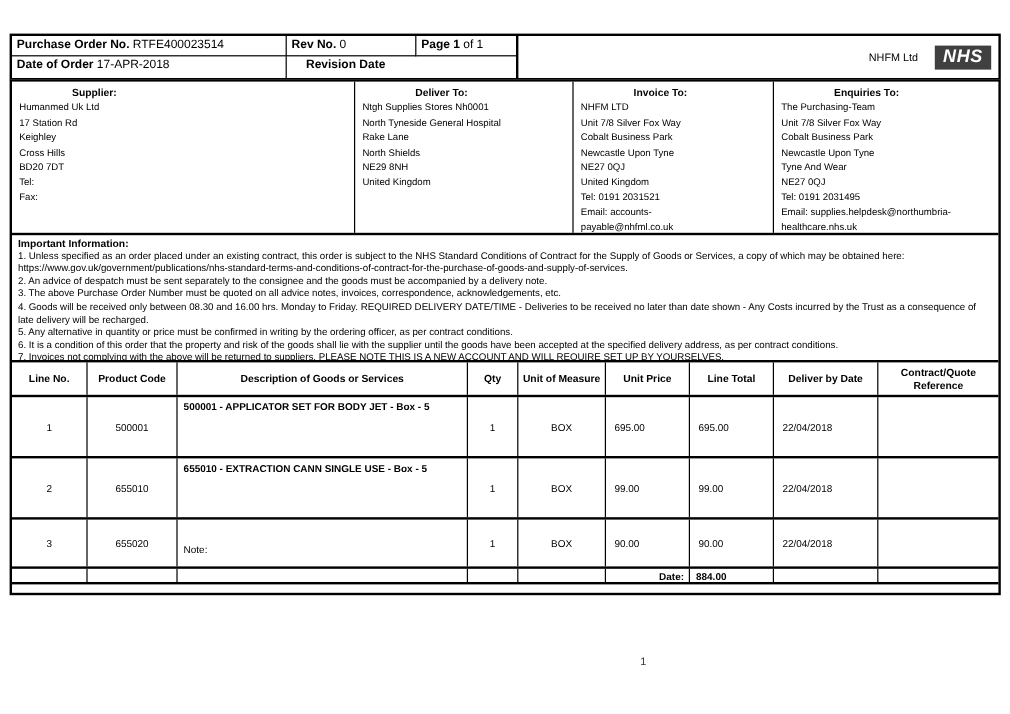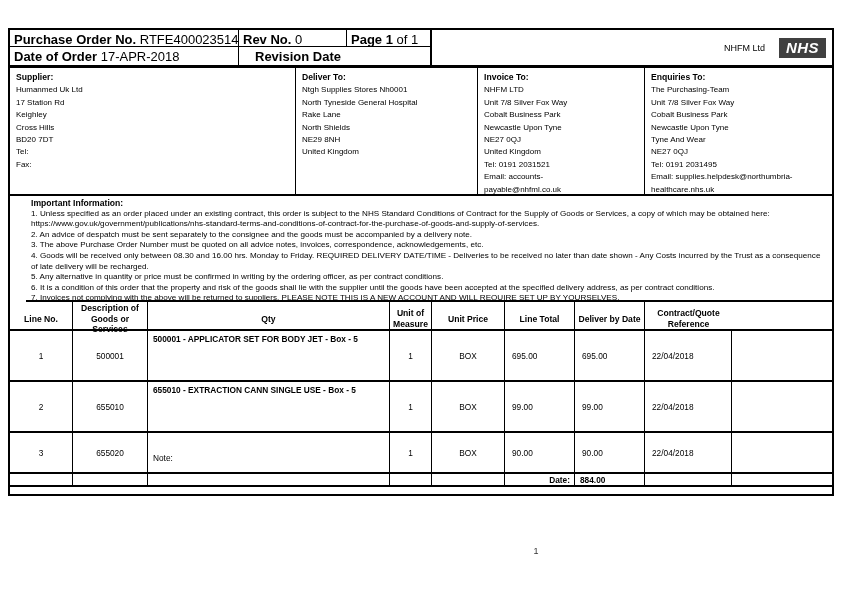--- a/index.html
+++ b/index.html
@@ -12,21 +12,21 @@
   }
 
   
   .hdr {
     position: absolute; left: 8px; top: 28px; width: 826px; height: 39px;
     border: 2px solid #000; display: flex; background: #fff;
   }
   .hdr-left {
     width: 422px; border-right: 2px solid #000;
     display: grid; grid-template-columns: 229px 108px 1fr; grid-template-rows: 17px 1fr;
-    font-size: 13px;
+    font-size: 10px;
   }
   .hcell { padding: 2px 3px 0 4px; white-space: nowrap; overflow: hidden; }
   .hcell.br { border-right: 1px solid #000; }
   .hcell.bb { border-bottom: 1px solid #000; }
   .h-label { font-weight: bold; }
   .h-val { font-weight: normal; }
   .hdr-right {
     flex: 1; display: flex; align-items: center; justify-content: flex-end;
     gap: 14px; padding-right: 6px; font-size: 9px;
   }
@@ -39,28 +39,28 @@
   
   .main-box {
     position: absolute; left: 8px; top: 66px; width: 826px; height: 430px;
     border: 2px solid #000; display: flex; flex-direction: column; background: #fff;
   }
 
   
   .addr-row { display: flex; height: 128px; border-bottom: 2px solid #000; }
   .addr-col { padding: 3px 6px; font-size: 8px; line-height: 12.4px; overflow: hidden; }
   .addr-col.br { border-right: 1px solid #000; }
-  .addr-title { font-weight: bold; font-size: 8.6px; margin-bottom: 1px; }
+  .addr-title { font-weight: bold; font-size: 8.6px; margin-bottom: 1px; margin-left: 44px; }
   .addr-c1 { width: 286px; }
   .addr-c2 { width: 182px; }
   .addr-c3 { width: 167px; }
   .addr-c4 { flex: 1; }
 
   
-  .info { height: 106px; border-bottom: 2px solid #000; padding: 2px 5px; font-size: 8.1px; line-height: 10.6px; overflow: hidden; margin-left: 16px; }
+  .info { height: 106px; border-bottom: 2px solid #000; padding: 2px 5px; font-size: 8.1px; line-height: 10.6px; overflow: hidden; }
   .info-title { font-weight: bold; font-size: 8.6px; }
 
   
   .items { flex: 1; display: flex; flex-direction: column; font-size: 8.3px; }
   .t-hrow, .t-row, .t-trow {
     display: grid;
     grid-template-columns: 63px 75px 242px 42px 73px 70px 70px 87px 1fr;
   }
   .t-hrow { height: 29px; border-bottom: 2px solid #000; }
   .t-hcell {
@@ -187,20 +187,21 @@
         <div>4. Goods will be received only between 08.30 and 16.00 hrs. Monday to Friday. REQUIRED DELIVERY DATE/TIME - Deliveries to be received no later than date shown - Any Costs incurred by the Trust as a consequence of late delivery will be recharged.</div>
         <div>5. Any alternative in quantity or price must be confirmed in writing by the ordering officer, as per contract conditions.</div>
         <div>6. It is a condition of this order that the property and risk of the goods shall lie with the supplier until the goods have been accepted at the specified delivery address, as per contract conditions.</div>
         <div>7. Invoices not complying with the above will be returned to suppliers. PLEASE NOTE THIS IS A NEW ACCOUNT AND WILL REQUIRE SET UP BY YOURSELVES.</div>
       </div>
   </div>
 
   <div class="items">
     <div class="t-hrow">
       <div class="t-hcell">Line No.</div>
+      <div class="t-hcell">Product Code</div>
       <div class="t-hcell">Description of Goods or Services</div>
       <div class="t-hcell">Qty</div>
       <div class="t-hcell">Unit of Measure</div>
       <div class="t-hcell">Unit Price</div>
       <div class="t-hcell">Line Total</div>
       <div class="t-hcell">Deliver by Date</div>
       <div class="t-hcell">Contract/Quote Reference</div>
     </div>
 
     <div class="t-row r1">

